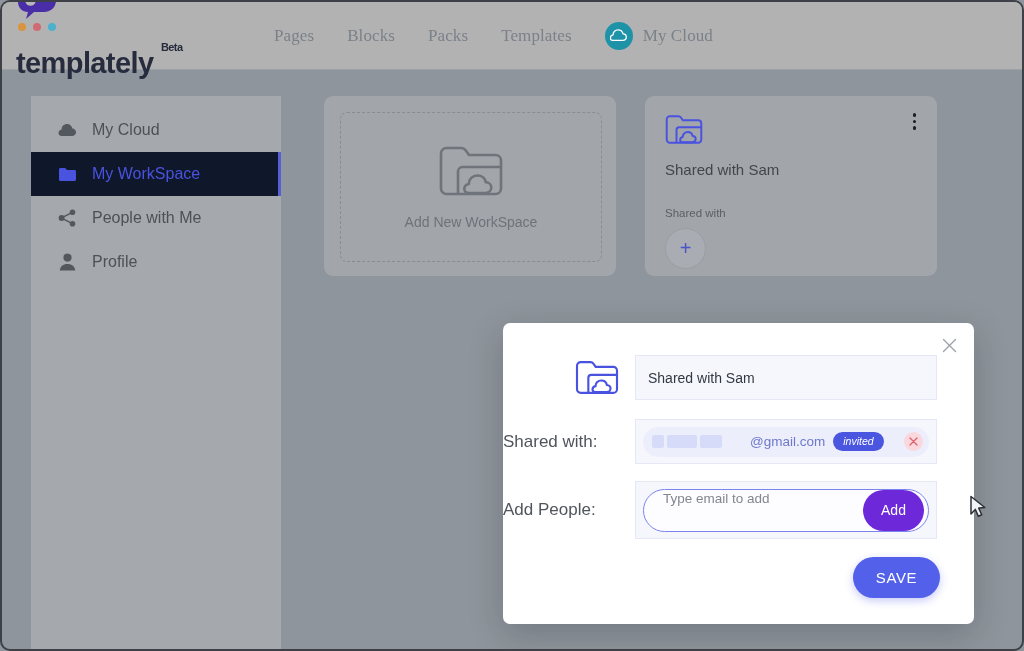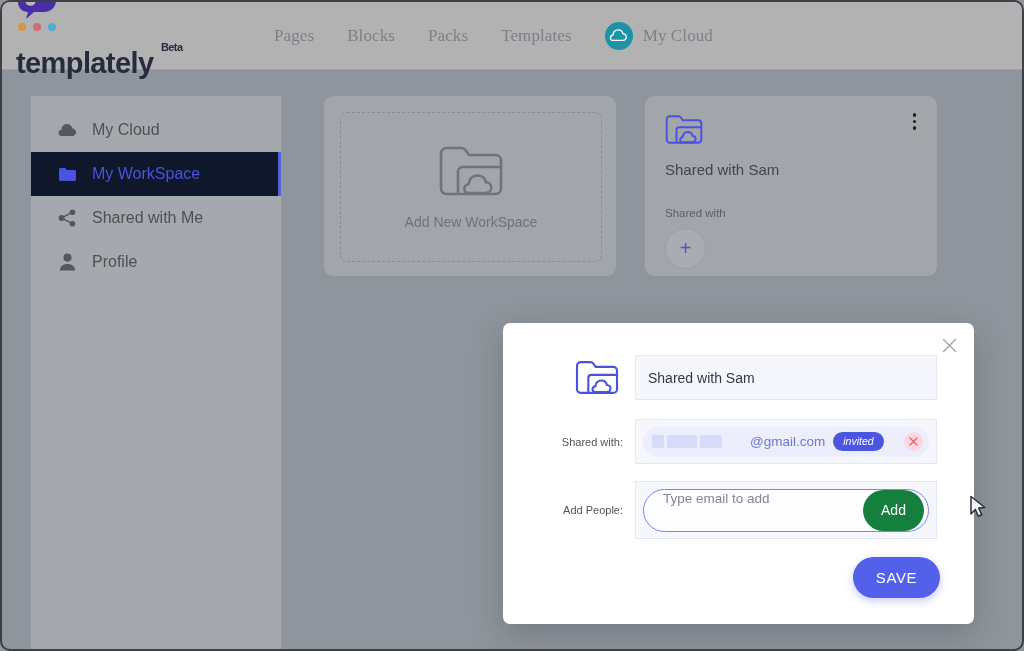--- a/index.html
+++ b/index.html
@@ -272,24 +272,23 @@
     align-items: center;
     justify-content: center;
     cursor: pointer;
   }
   .modal-row {
     display: flex;
     align-items: center;
   }
   .row-label {
     width: 132px;
-    text-align: right;
     padding-right: 12px;
     box-sizing: border-box;
-    font-size: 11px;
+    font-size: 17px;
     color: #50555d;
     flex: none;
   }
   .field-shell {
     width: 302px;
     box-sizing: border-box;
     background: #f6f7fd;
     border: 1px solid #e4e7f6;
   }
 
@@ -405,21 +404,21 @@
     background: transparent;
     font-family: "Liberation Sans", sans-serif;
     font-size: 13.5px;
     color: #333942;
     min-width: 0;
   }
   .people-input input::placeholder { color: #82878f; }
   .btn-add {
     width: 61px; height: 41px;
     border-radius: 21px;
-    background: #15803d;
+    background: #6d28d9;
     color: #fff;
     font-size: 14px;
     display: flex;
     align-items: center;
     justify-content: center;
     cursor: pointer;
     border: none;
     font-family: "Liberation Sans", sans-serif;
     flex: none;
   }
@@ -517,21 +516,21 @@
 
       <div class="side-item">
         <span class="si-icon">
           <svg width="19" height="18" viewBox="0 0 19 18">
             <circle cx="14.5" cy="3.3" r="2.8" fill="#53585e"></circle>
             <circle cx="14.5" cy="14.7" r="2.8" fill="#53585e"></circle>
             <circle cx="3.6" cy="9" r="3" fill="#53585e"></circle>
             <path d="M6 7.6l6.4-3.3M6 10.4l6.4 3.3" stroke="#53585e" stroke-width="1.5"></path>
           </svg>
         </span>
-        <span>Shared with Me</span>
+        <span>People with Me</span>
       </div>
 
       <div class="side-item">
         <span class="si-icon">
           <svg width="17" height="18" viewBox="0 0 17 18">
             <circle cx="8.5" cy="4.6" r="4.1" fill="#53585e"></circle>
             <path d="M0.8 17.5c0-4 3.5-6.6 7.7-6.6s7.7 2.6 7.7 6.6z" fill="#53585e"></path>
           </svg>
         </span>
         <span>Profile</span>

